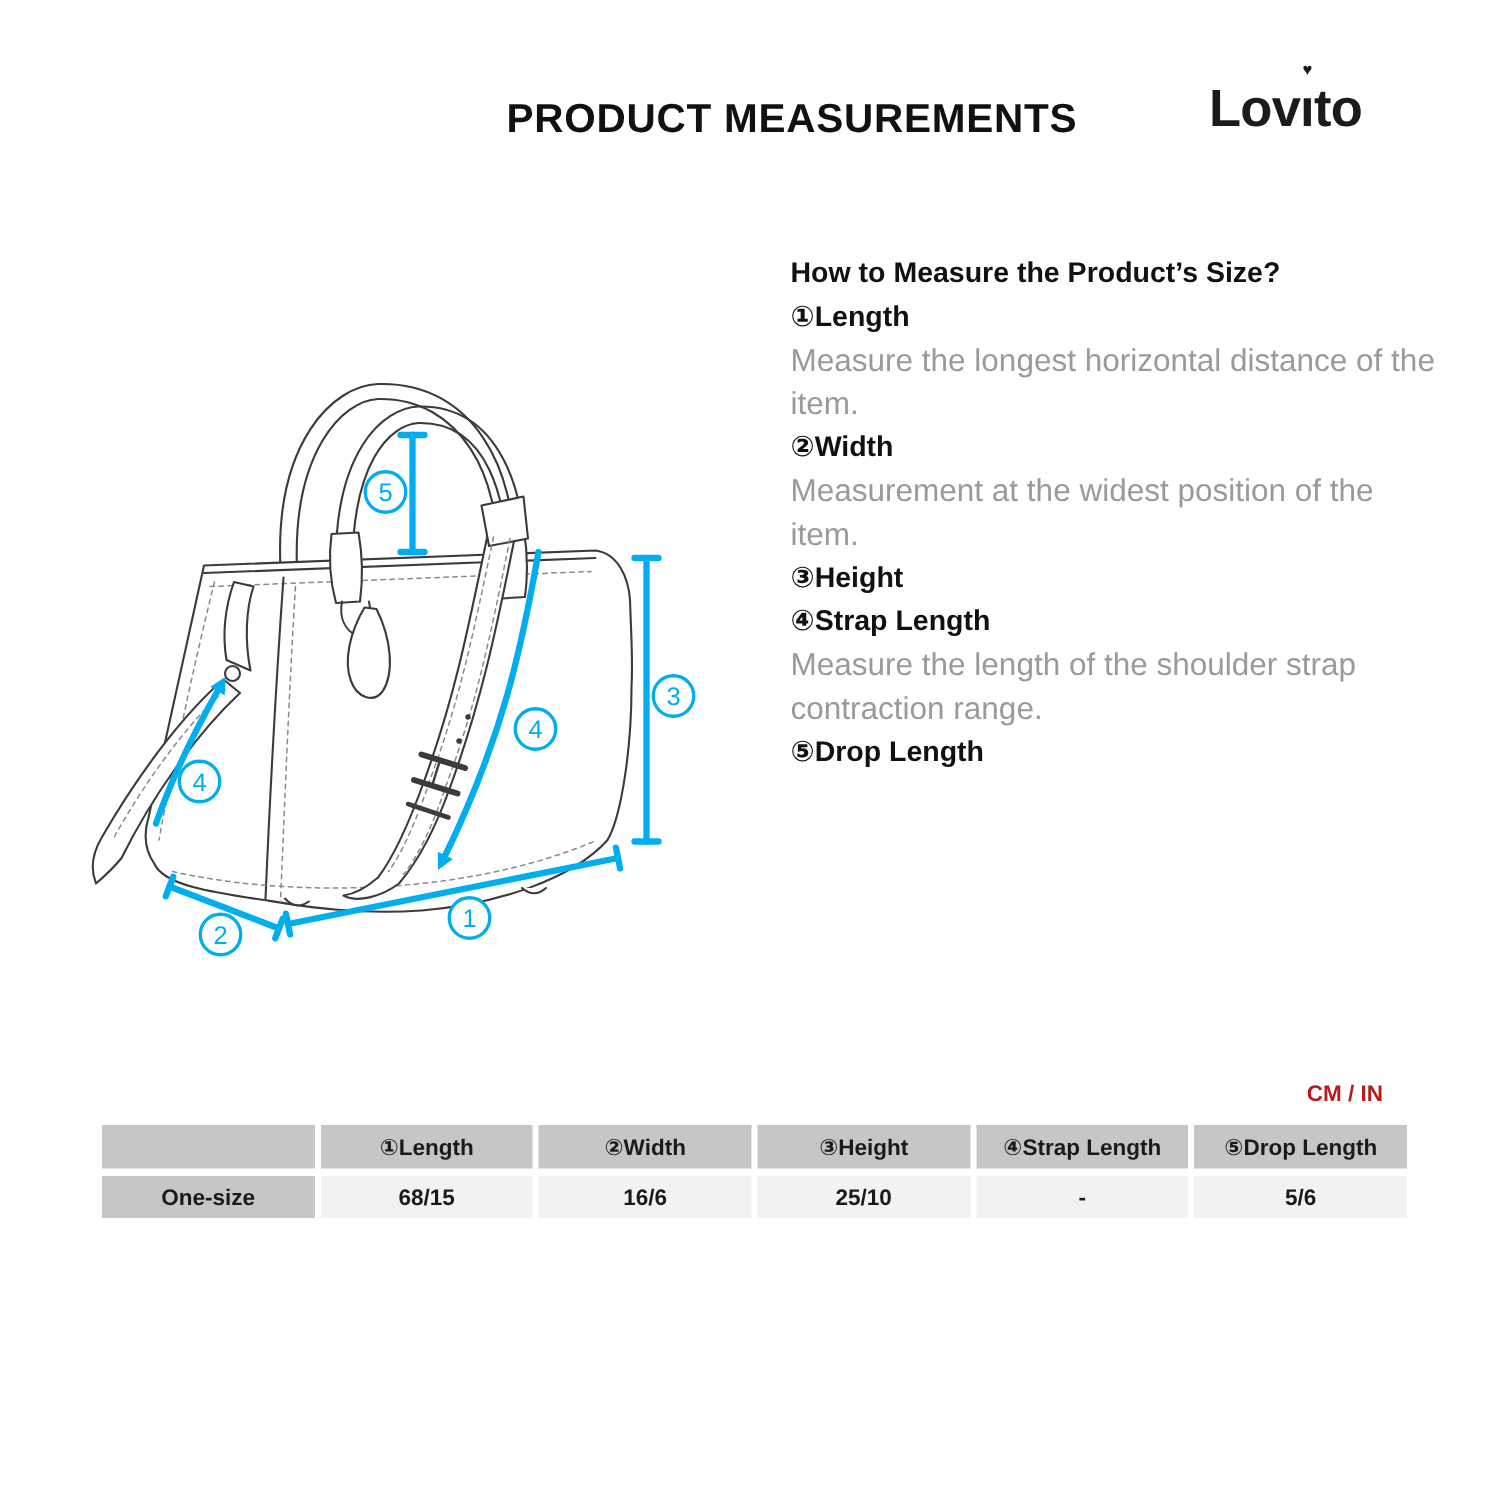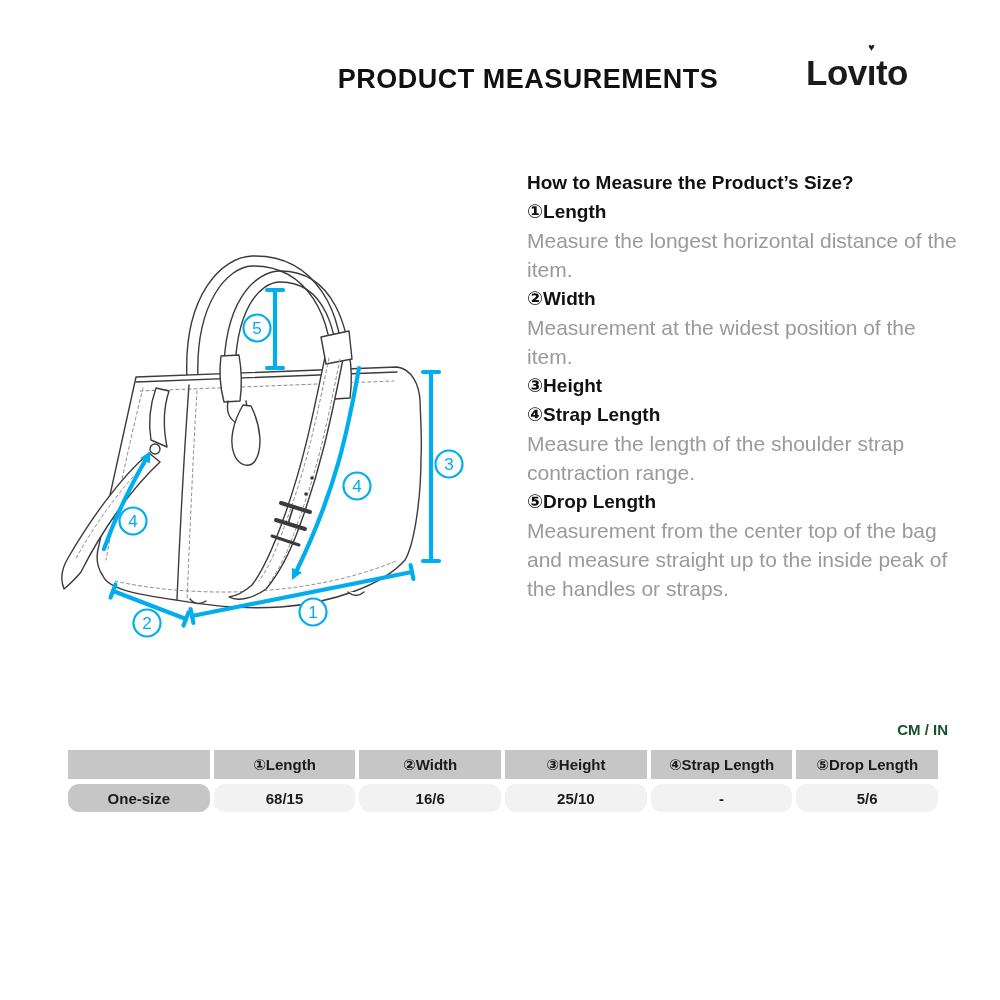--- a/index.html
+++ b/index.html
@@ -18,29 +18,29 @@
   .brand .iwrap{position:relative;display:inline-block;}
   .brand .heart{
     position:absolute;left:50%;transform:translateX(-50%);top:-11px;
     font-size:11px;line-height:11px;color:#1b1b1b;
   }
   .bag-svg{position:absolute;left:30px;top:250px;width:440px;height:400px;}
   .howto{position:absolute;left:498px;top:168px;width:436px;margin-left:29px;}
   .howto-heading{font-size:19px;font-weight:bold;line-height:29px;color:#111;}
   .howto-label{font-size:19px;font-weight:bold;line-height:29px;color:#111;}
   .howto-desc{font-size:21px;line-height:29px;color:#9a9a9a;}
-  .units-label{position:absolute;right:52px;top:721px;font-size:15px;font-weight:bold;color:#14532d;}
+  .units-label{position:absolute;right:78px;top:721px;font-size:15px;font-weight:bold;color:#b91c1c;}
   .size-table{
     position:absolute;left:68px;top:750px;width:870px;
     display:grid;grid-template-columns:repeat(6,1fr);grid-template-rows:29px 28px;
     column-gap:4px;row-gap:5px;
   }
   .cell{display:flex;align-items:center;justify-content:center;font-size:15px;font-weight:bold;color:#1a1a1a;}
   .cell.th{background:#c6c6c6;}
-  .cell.td{background:#f2f2f2;border-radius:11px;}
+  .cell.td{background:#f2f2f2;}
   .cell.td.size{background:#c6c6c6;}
   .footnote{
     position:absolute;left:0;top:872px;width:100%;text-align:center;
     font-size:16px;font-weight:bold;color:#111;letter-spacing:-.1px;
   }
 </style>
 </head>
 <body>
 
 <div class="canvas">
@@ -145,21 +145,20 @@
   <div class="howto">
     <div class="howto-heading">How to Measure the Product’s Size?</div>
     <div class="howto-label">①Length</div>
     <div class="howto-desc">Measure the longest horizontal distance of the item.</div>
     <div class="howto-label">②Width</div>
     <div class="howto-desc">Measurement at the widest position of the item.</div>
     <div class="howto-label">③Height</div>
     <div class="howto-label">④Strap Length</div>
     <div class="howto-desc">Measure the length of the shoulder strap contraction range.</div>
     <div class="howto-label">⑤Drop Length</div>
-    <div class="howto-desc">Measurement from the center top of the bag and measure straight up to the inside peak of the handles or straps.</div>
   </div>
 
   <div class="units-label">CM / IN</div>
 
   <div class="size-table">
     <div class="cell th"></div>
     <div class="cell th">①Length</div>
     <div class="cell th">②Width</div>
     <div class="cell th">③Height</div>
     <div class="cell th">④Strap Length</div>

